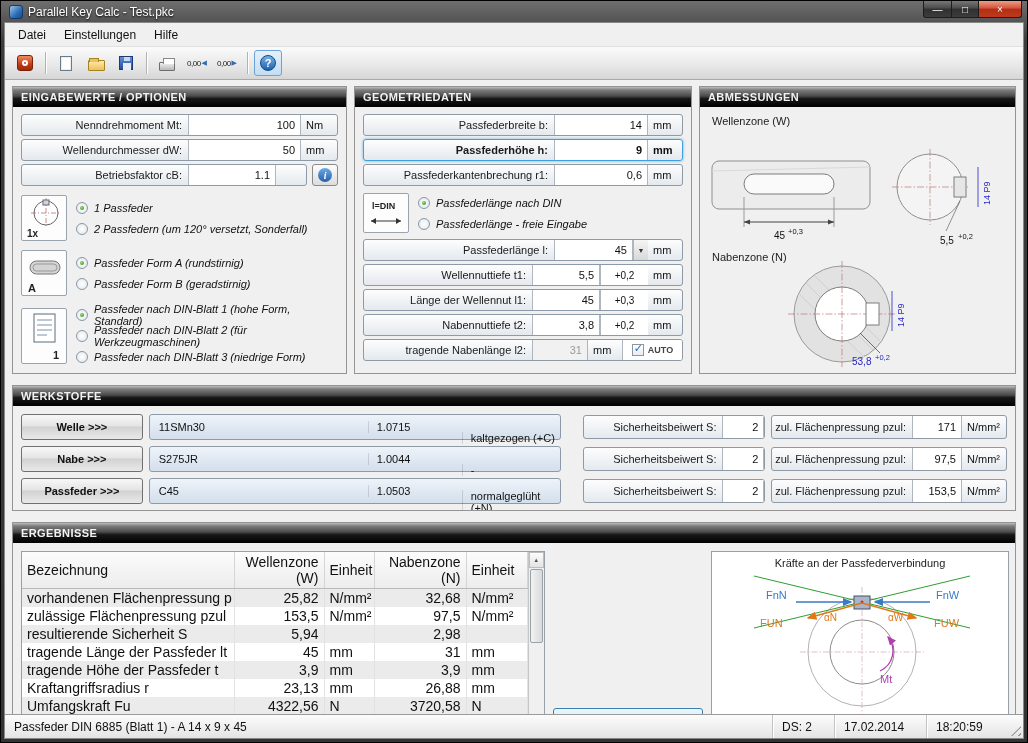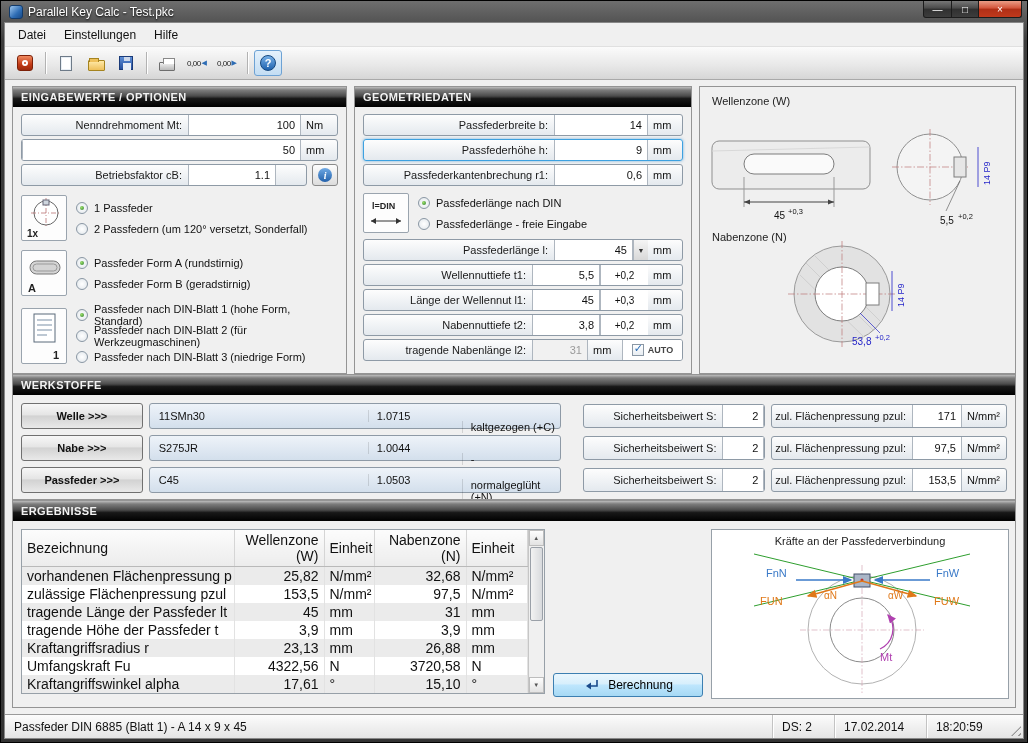--- a/index.html
+++ b/index.html
@@ -41,32 +41,32 @@
   .ic-save::after { content:""; position:absolute; left:3px; top:6px; width:8px; height:7px; background:#e9eef6; }
   .ic-save::before { content:""; position:absolute; left:4px; top:0; width:6px; height:4px; background:#cdd8ea; }
   .ic-print { width:16px; height:9px; margin-top:6px; background:linear-gradient(#efefef,#b9b9b9); border:1px solid #6e6e6e; border-radius:1px; }
   .ic-print::before { content:""; position:absolute; top:-5px; left:3px; width:10px; height:5px; background:#fff; border:1px solid #888; border-bottom:none; }
   .dec-label { font-size:8px; letter-spacing:-0.5px; color:#222; }
   .dec-arrow { font-size:7px; color:#2d6cb4; margin-left:1px; }
   .ic-help { width:16px; height:16px; border-radius:50%; background:linear-gradient(#76b0e8,#1f62ae); border:1px solid #14477f;
     color:#fff; font-weight:bold; font-size:11px; display:flex; align-items:center; justify-content:center; }
 
   
-  .content { flex:1; padding:6px 7px; display:flex; flex-direction:column; gap:0; overflow:hidden; }
+  .content { flex:1; padding:6px 7px; display:flex; flex-direction:column; gap:11px; overflow:hidden; }
   .top-row { display:flex; gap:7px; height:288px; }
   .panel { border:1px solid #949494; background:#f0f0f0; display:flex; flex-direction:column; }
   .panel-header { height:20px; flex:none; color:#f2f2f2; font-weight:bold; font-size:11px; letter-spacing:.4px;
     display:flex; align-items:center; padding:0 8px;
     background:linear-gradient(180deg,#bdbdbd 0,#7d7d7d 3px,#4b4b4b 45%,#181818 58%,#000 100%); }
   .panel-body { flex:1; padding:7px 8px; overflow:hidden; }
 
   
   .frow { display:flex; align-items:stretch; height:22px; border:1px solid #8e9aa6; border-radius:3px;
     background:linear-gradient(#fdfdfd,#e4e9ee); overflow:hidden; }
-  .frow.hl { border-color:#3da1e0; box-shadow:0 0 3px rgba(60,150,220,.7); }
+  .frow.hl { border-color:#3da1e0; box-shadow:0 0 3px rgba(60,150,220,.7);font-weight:bold; }
   .flabel { display:flex; align-items:center; justify-content:flex-end; padding-right:6px; font-size:11px; color:#1a1a1a; flex:none; }
   .fvalue { background:#fff; border-left:1px solid #aeb6bf; border-right:1px solid #aeb6bf;
     display:flex; align-items:center; justify-content:flex-end; padding:0 5px; font-size:11px; flex:none; }
   .fvalue.disabled { background:#f1f1f1; color:#9a9a9a; }
   .funit { display:flex; align-items:center; padding:0 5px; font-size:11px; flex:none; }
   .mb3 { margin-bottom:3px; }
   .flex1 { flex:1 1 auto !important; }
   .dd-btn { width:15px; border-left:1px solid #aeb6bf; background:linear-gradient(#f5f5f5,#d8d8d8);
     display:flex; align-items:center; justify-content:center; font-size:7px; color:#333; flex:none; }
   .tolbox { background:#fff; border-left:1px solid #aeb6bf; display:flex; align-items:center; justify-content:center; font-size:10px; flex:none; }
@@ -76,21 +76,21 @@
   .auto-label { font-size:9px; font-weight:bold; color:#444; }
   .info-btn { width:26px; height:22px; border:1px solid #8a8a8a; border-radius:3px; background:linear-gradient(#fdfdfd,#dcdcdc);
     display:flex; align-items:center; justify-content:center; }
   .ic-info { width:14px; height:14px; border-radius:50%; background:linear-gradient(#6fa9e4,#2361ab);
     color:#fff; font-style:italic; font-weight:bold; font-size:10px; font-family:"Liberation Serif",serif;
     display:flex; align-items:center; justify-content:center; }
 
   
   .opt-group { display:flex; gap:9px; align-items:center; margin-top:9px; }
   .icon-box { width:46px; background:#fdfdfd; border:1px solid #9aa4ae; border-radius:2px; position:relative; flex:none; }
-  .opt-col { display:flex; flex-direction:column; gap:2px; flex:1; }
+  .opt-col { display:flex; flex-direction:column; gap:2px; flex:1;font-style:italic; }
   .opt-row { display:flex; align-items:center; gap:6px; height:19px; font-size:11px; }
   .radio { width:12px; height:12px; border-radius:50%; border:1px solid #8a97a4; background:radial-gradient(#fff,#dfe5ea); position:relative; flex:none; }
   .radio.on::after { content:""; position:absolute; inset:3px; border-radius:50%; background:radial-gradient(circle at 35% 35%,#9adf66,#2e7d32); }
 
   
   .wk-row { display:flex; align-items:center; margin-bottom:6px; }
   .wk-btn { width:124px; height:26px; border:1px solid #707070; border-radius:3px; font-weight:bold; font-size:11px; color:#111;
     background:linear-gradient(#f7f7f7,#e5e5e5 45%,#d2d2d2 50%,#e9e9e9); display:flex; align-items:center; justify-content:center; margin-right:6px; }
   .wk-mat { width:420px; height:26px; border:1px solid #8e9aa6; border-radius:3px;
     background:linear-gradient(#eef3f9,#d3dfec); display:flex; align-items:center; font-size:11px; }
@@ -196,20 +196,21 @@
         <div class="panel" style="width:337px">
           <div class="panel-header">EINGABEWERTE / OPTIONEN</div>
           <div class="panel-body">
 
             <div class="frow mb3">
               <div class="flabel" style="width:166px">Nenndrehmoment Mt:</div>
               <div class="fvalue flex1">100</div>
               <div class="funit" style="width:36px">Nm</div>
             </div>
             <div class="frow mb3">
+              <div class="flabel" style="width:166px">Wellendurchmesser dW:</div>
               <div class="fvalue flex1">50</div>
               <div class="funit" style="width:36px">mm</div>
             </div>
             <div style="display:flex; gap:5px; align-items:center">
               <div class="frow" style="flex:1">
                 <div class="flabel" style="width:166px">Betriebsfaktor cB:</div>
                 <div class="fvalue flex1">1.1</div>
                 <div class="funit" style="width:30px"></div>
               </div>
               <div class="info-btn">
@@ -362,20 +363,21 @@
               <div class="autobox" style="width:60px">
                 <span class="checkbox on"></span>
                 <span class="auto-label">AUTO</span>
               </div>
             </div>
 
           </div>
         </div>
 
         <div class="panel" style="width:317px">
+          <div class="panel-header">ABMESSUNGEN</div>
           <div class="panel-body" style="padding:2px">
             <svg width="311" height="260" viewBox="0 0 311 260">
 
               <text x="10" y="16" font-size="11" fill="#222">Wellenzone (W)</text>
               <g>
                 <rect x="10" y="52" width="158" height="48" rx="7" fill="#ececec" stroke="#8f8f8f"></rect>
                 <line x1="10" y1="62" x2="168" y2="58" stroke="#d8d8d8"></line>
                 <rect x="42" y="65" width="90" height="20" rx="10" fill="#fafafa" stroke="#7d7d7d"></rect>
                 <line x1="42" y1="88" x2="42" y2="118" stroke="#999"></line>
                 <line x1="132" y1="88" x2="132" y2="118" stroke="#999"></line>
@@ -508,20 +510,27 @@
                   <td>N/mm²</td>
                   <td class="num">32,68</td>
                   <td>N/mm²</td>
                 </tr>
                 <tr>
                   <td>zulässige Flächenpressung pzul</td>
                   <td class="num">153,5</td>
                   <td>N/mm²</td>
                   <td class="num">97,5</td>
                   <td>N/mm²</td>
+                </tr>
+                <tr>
+                  <td>resultierende Sicherheit S</td>
+                  <td class="num">5,94</td>
+                  <td></td>
+                  <td class="num">2,98</td>
+                  <td></td>
                 </tr>
                 <tr>
                   <td>tragende Länge der Passfeder lt</td>
                   <td class="num">45</td>
                   <td>mm</td>
                   <td class="num">31</td>
                   <td>mm</td>
                 </tr>
                 <tr>
                   <td>tragende Höhe der Passfeder t</td>

